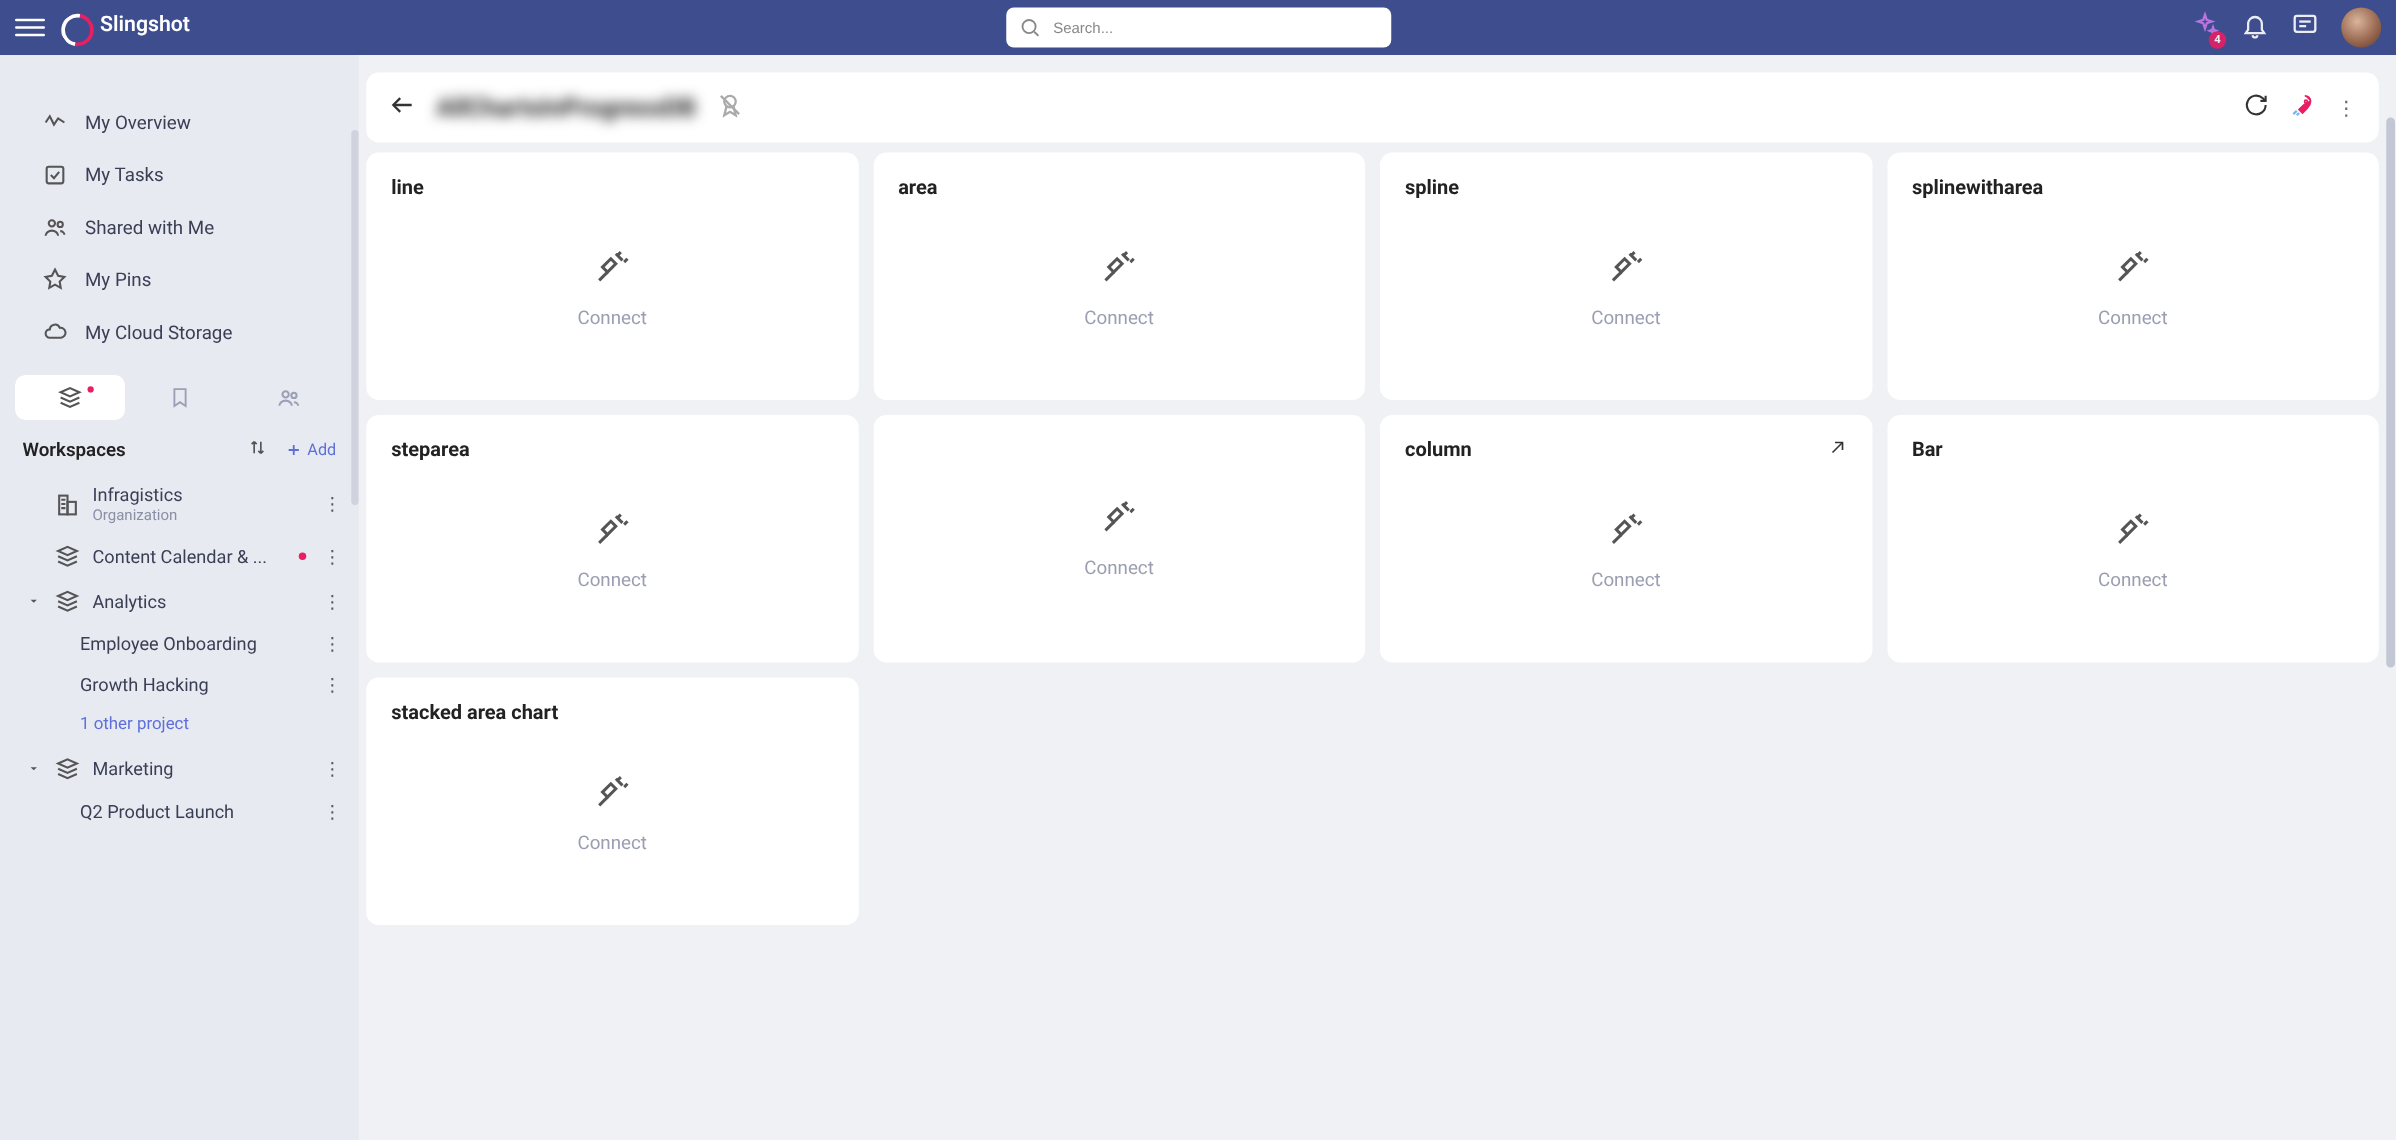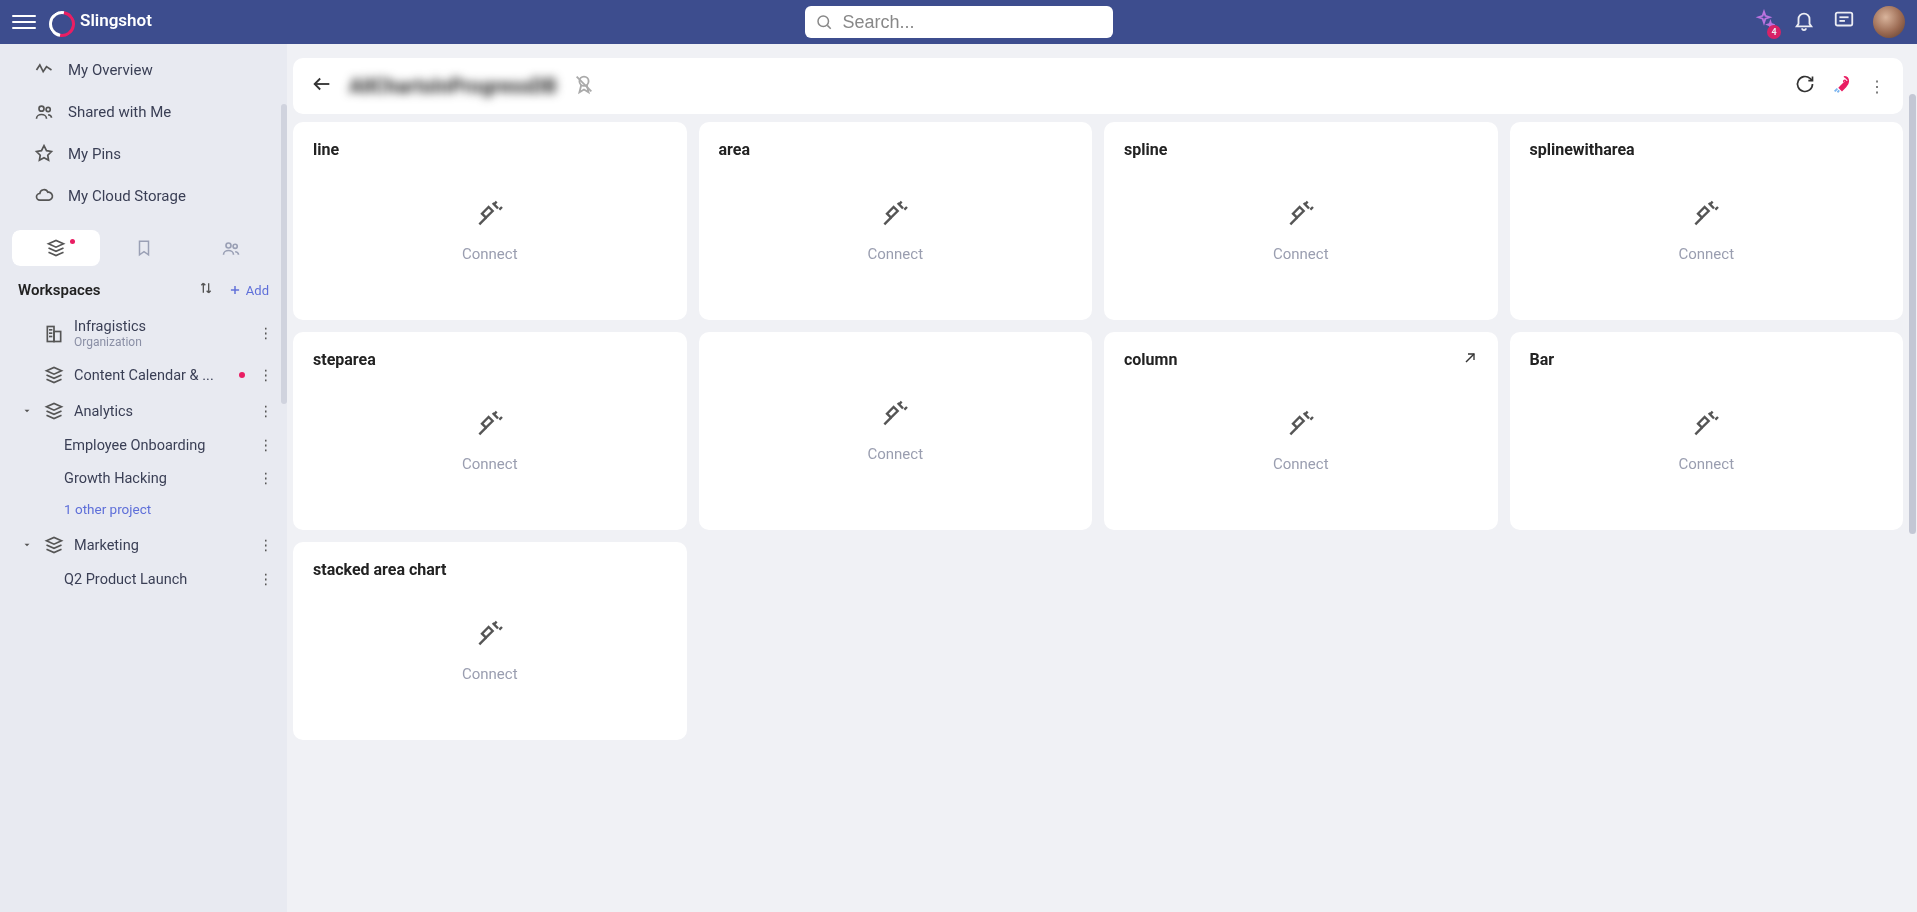--- a/index.html
+++ b/index.html
@@ -6,34 +6,34 @@
 body { font-family: -apple-system, BlinkMacSystemFont, "Segoe UI", Roboto, sans-serif; background: #f0f1f5; overflow: hidden; color: #333; }
 
 
 .header { background: #3d4d8e; height: 44px; display: flex; align-items: center; padding: 0 12px; position: relative; }
 .hamburger { width: 24px; height: 24px; margin-right: 12px; cursor: pointer; display: flex; flex-direction: column; justify-content: center; gap: 4px; }
 .hamburger span { height: 2px; background: #fff; border-radius: 1px; }
 .logo { display: flex; align-items: flex-start; color: #fff; font-weight: 600; font-size: 17px; gap: 8px; }
 .logo-mark { width: 24px; height: 24px; position: relative; }
 .logo-mark::before { content: ""; position: absolute; width: 20px; height: 20px; border-radius: 50%; border: 3px solid #fff; border-right-color: #e91e63; border-bottom-color: #e91e63; transform: rotate(-35deg); left: 1px; top: 1px; }
 .search-wrap { position: absolute; left: 50%; transform: translateX(-50%); }
-.search { width: 308px; height: 32px; border-radius: 6px; background: #fff; border: none; padding: 0 12px 0 38px; font-size: 18px; color: #6d28d9; }
+.search { width: 308px; height: 32px; border-radius: 6px; background: #fff; border: none; padding: 0 12px 0 38px; font-size: 12px; color: #6d28d9; }
 .search::placeholder { color: #888; }
 .search-icon { position: absolute; left: 10px; top: 7px; color: #888; }
 .header-right { margin-left: auto; display: flex; align-items: center; gap: 18px; }
 .header-icon { color: #fff; opacity: 0.9; cursor: pointer; position: relative; }
 .header-icon.ai svg path { stroke: #c978e8; }
 .ai-badge { position: absolute; bottom: -4px; right: -6px; background: #e91e63; color: #fff; font-size: 9px; font-weight: 700; border-radius: 50%; width: 14px; height: 14px; display: flex; align-items: center; justify-content: center; }
 .avatar { width: 32px; height: 32px; border-radius: 50%; background: radial-gradient(circle at 40% 35%, #d9b49c 0%, #9b6a52 55%, #5a3a2c 100%); }
 
 
 .layout { display: flex; height: calc(100vh - 44px); }
 
 
-.sidebar { width: 287px; background: #e8eaf1; display: flex; flex-direction: column; padding-top: 6px; overflow-y: auto; }
+.sidebar { width: 287px; background: #e8eaf1; display: flex; flex-direction: column; padding-top: 34px; overflow-y: auto; }
 .nav-item { display: flex; align-items: center; gap: 14px; padding: 10px 22px; color: #3a3f55; font-size: 15px; cursor: pointer; border-radius: 6px; margin: 0 12px 2px 12px; }
 .nav-item.active { background: #c6cbe0; }
 .nav-item svg { flex-shrink: 0; }
 
 .tabbar { display: flex; margin: 12px 12px 0 12px; border-radius: 8px; overflow: hidden; }
 .tabbar-item { flex: 1; display: flex; align-items: center; justify-content: center; height: 36px; cursor: pointer; background: transparent; }
 .tabbar-item.active { background: #fff; border-radius: 8px; position: relative; }
 .tab-dot { width: 5px; height: 5px; border-radius: 50%; background: #e91e63; position: absolute; top: 9px; right: 28%; }
 
 .ws-header { display: flex; align-items: center; justify-content: space-between; padding: 14px 18px 10px 18px; }
@@ -124,20 +124,27 @@
 </div>
 
 <div class="layout">
 
   <div class="sidebar">
     <div class="nav-item">
       <svg width="20" height="20" viewBox="0 0 24 24" fill="none" stroke="#555" stroke-width="2">
           <polyline points="3 12 7 6 11 14 15 8 21 12"></polyline>
         </svg>
       <span>My Overview</span>
+    </div>
+    <div class="nav-item">
+      <svg width="20" height="20" viewBox="0 0 24 24" fill="none" stroke="#555" stroke-width="2">
+          <rect x="4" y="4" width="16" height="16" rx="2"></rect>
+          <polyline points="8 12 11 15 16 9"></polyline>
+        </svg>
+      <span>My Tasks</span>
     </div>
     <div class="nav-item">
       <svg width="20" height="20" viewBox="0 0 24 24" fill="none" stroke="#555" stroke-width="2">
           <circle cx="9" cy="8" r="3"></circle>
           <path d="M3 20c0-3 3-5 6-5s6 2 6 5"></path>
           <circle cx="17" cy="9" r="2.5"></circle>
           <path d="M21 19c0-2-2-3.5-4-3.5"></path>
         </svg>
       <span>Shared with Me</span>
     </div>

